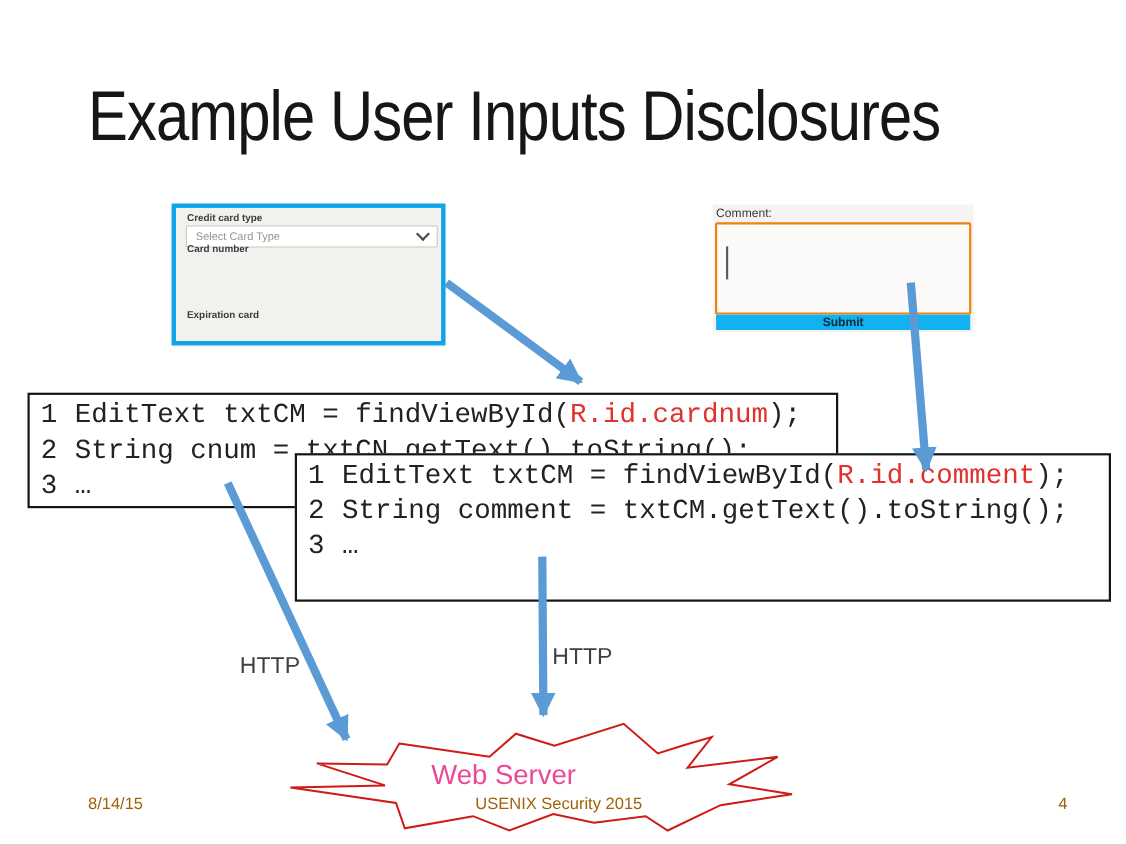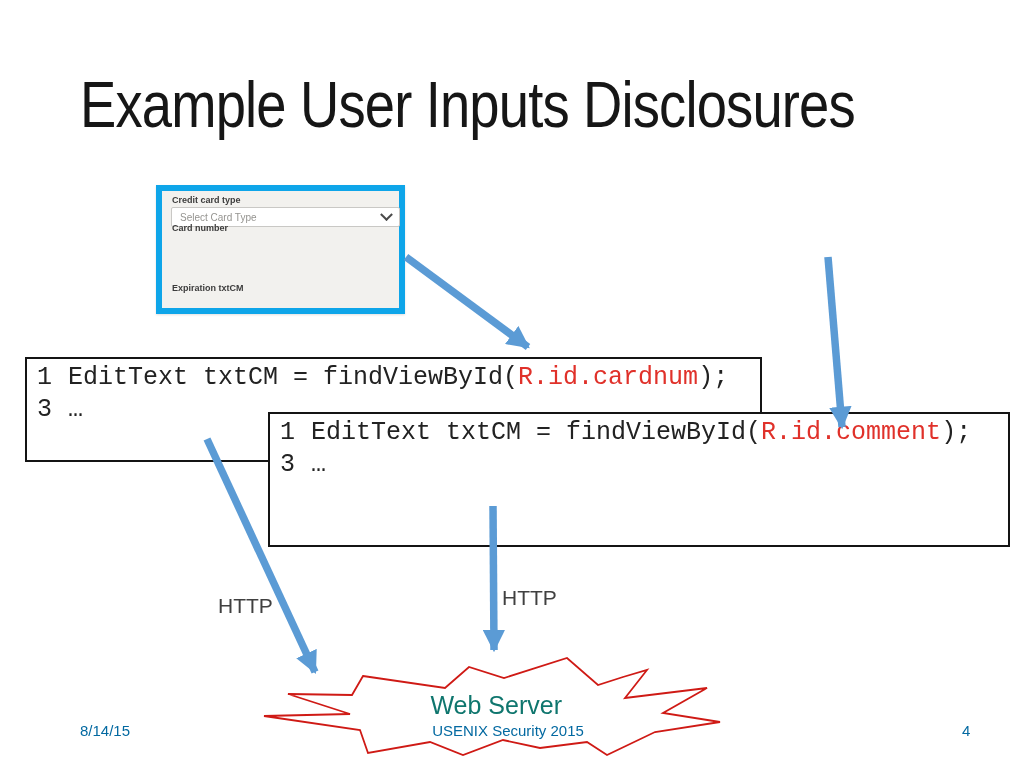--- a/index.html
+++ b/index.html
@@ -9,21 +9,21 @@
   }
   
   .title {
     position:absolute; left:80px; top:72px; font-size:64px; line-height:1.05;
     color:#161616; white-space:nowrap; transform:scaleX(.85); transform-origin:left top;
     letter-spacing:-1px;
   }
   
   .card-form {
     position:absolute; left:156px; top:185px; width:249px; height:129px;
-    background:#f2f1ee; border:6px solid #0ea5e9; box-sizing:border-box;
+    background:#f2f1ee; border:4px solid #0ea5e9; box-sizing:border-box;
     box-shadow:0 1px 2px rgba(0,0,0,.12);
   }
   .flabel { position:absolute; left:10px; font-size:9px; font-weight:bold; color:#3c3c3c; }
   .fbox {
     position:absolute; left:9px; width:229px; height:20px; background:#ffffff;
     border:1px solid #c9c8c5; border-radius:2px; box-sizing:border-box;
     font-size:10px; color:#959490; display:flex; align-items:center; padding:0 8px;gap:36px;
   }
   .fbox.select { justify-content:space-between; }
   .chev {
@@ -57,49 +57,56 @@
   
   svg.overlay { position:absolute; left:0; top:0; }
   .arrow { stroke:var(--arrow); stroke-width:7.5; fill:none; }
   .arrowhead { fill:var(--arrow); }
   .burst { fill:none; stroke:var(--starburst); stroke-width:1.8; stroke-linejoin:miter; }
   
   .http { position:absolute; font-size:21px; color:#404040; }
   .http1 { left:218px; top:594px; }
   .http2 { left:502px; top:586px; }
   .webserver {
-    position:absolute; left:392px; top:691px; width:170px; text-align:right;
-    font-size:25px; color:#0f766e;
+    position:absolute; left:392px; top:691px; width:170px; text-align:left;
+    font-size:25px; color:#ec4899;
   }
   
-  .footer { position:absolute; font-size:15px; color:#0369a1; }
+  .footer { position:absolute; font-size:15px; color:#a16207; }
   .f-date { left:80px; top:722px; }
   .f-center { left:392px; top:722px; width:232px; text-align:center; }
   .f-page { left:962px; top:722px; }
 </style>
 </head>
 <body>
 
 <div class="slide" style="--arrow: #5b9bd5; --code-highlight: #e0312a; --starburst: #cf1a15; --submit-bg: #12b1f1; --comment-border: #ee8310;">
 
   <div class="title">Example User Inputs Disclosures</div>
 
   <div class="card-form">
     <div class="flabel" style="top:4px">Credit card type</div>
     <div class="fbox select" style="top:16px">
       <span>Select Card Type</span>
       <span class="chev"></span>
     </div>
     <div class="flabel" style="top:32px">Card number</div>
-    <div class="flabel" style="top:92px">Expiration txtCM</div>
+    <div class="flabel" style="top:92px">Expiration card</div>
   </div>
 
+  <div class="comment-form">
+    <div class="clabel">Comment:</div>
+    <div class="cbox">
+      <span class="caret"></span>
+    </div>
+    <div class="csubmit">Submit</div>
+  </div>
 
-  <div class="code code1"><div class="code-line"><span class="ln">1</span><span>EditText txtCM = findViewById(</span><span class="hl">R.id.cardnum</span><span>);</span></div><div class="code-line"><span class="ln">3</span><span>…</span></div></div>
-  <div class="code code2"><div class="code-line"><span class="ln">1</span><span>EditText txtCM = findViewById(</span><span class="hl">R.id.comment</span><span>);</span></div><div class="code-line"><span class="ln">3</span><span>…</span></div></div>
+  <div class="code code1"><div class="code-line"><span class="ln">1</span><span>EditText txtCM = findViewById(</span><span class="hl">R.id.cardnum</span><span>);</span></div><div class="code-line"><span class="ln">2</span><span>String cnum = txtCN.getText().toString();</span></div><div class="code-line"><span class="ln">3</span><span>…</span></div></div>
+  <div class="code code2"><div class="code-line"><span class="ln">1</span><span>EditText txtCM = findViewById(</span><span class="hl">R.id.comment</span><span>);</span></div><div class="code-line"><span class="ln">2</span><span>String comment = txtCM.getText().toString();</span></div><div class="code-line"><span class="ln">3</span><span>…</span></div></div>
 
   <div class="footer f-center">USENIX Security 2015</div>
 
   <svg class="overlay" width="1024" height="768" viewBox="0 0 1024 768">
     <defs>
       <marker id="ah" markerUnits="strokeWidth" markerWidth="3" markerHeight="3" viewBox="0 0 10 10" refX="9" refY="5" orient="auto">
         <path class="arrowhead" d="M0,0 L10,5 L0,10 Z"></path>
       </marker>
     </defs>
     <polygon class="burst" points="

